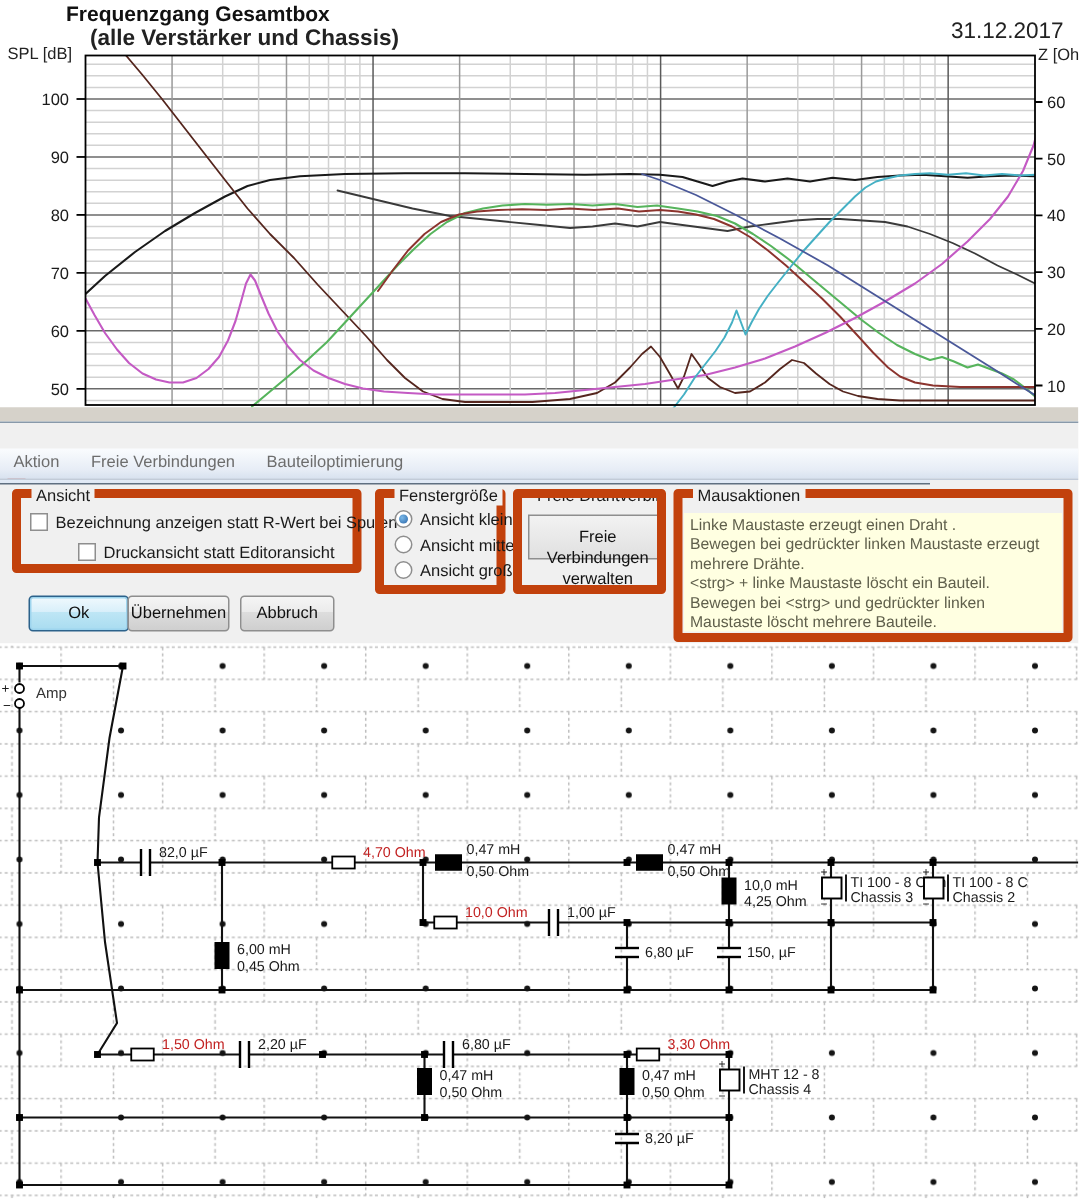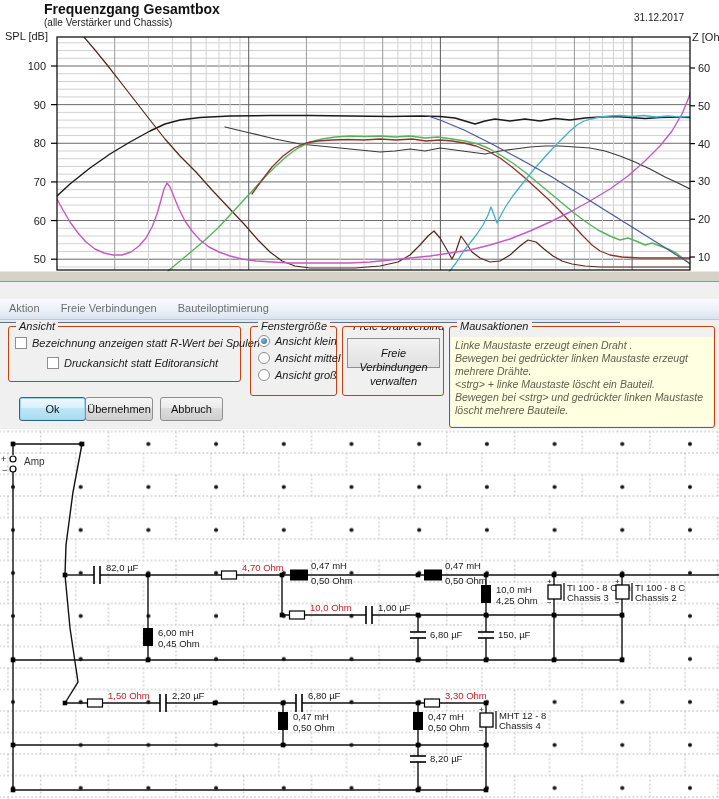--- a/index.html
+++ b/index.html
@@ -4,39 +4,39 @@
 <style>
   html,body{margin:0;padding:0;}
   body{width:719px;height:799px;overflow:hidden;position:relative;background:#fff;
        font-family:"Liberation Sans","DejaVu Sans",sans-serif;-webkit-font-smoothing:antialiased;}
   #page{position:absolute;inset:0;width:719px;height:799px;}
 
   
   #chart-wrap{position:absolute;left:0;top:0;width:719px;height:281px;background:#fff;}
   #chart-svg{position:absolute;left:0;top:0;}
   .chart-title{position:absolute;left:44px;top:1px;font-size:14px;font-weight:bold;color:#111;}
-  .chart-subtitle{position:absolute;left:44px;top:17px;font-size:10px;color:#222;}
-  .chart-date{position:absolute;left:634px;top:12px;font-size:10px;color:#222;}
+  .chart-subtitle{position:absolute;left:60px;top:17px;font-size:15px;color:#222;font-weight:bold;}
+  .chart-date{position:absolute;left:634px;top:12px;font-size:15px;color:#222;}
   .yl-label{position:absolute;left:5px;top:30px;font-size:11px;color:#222;}
   .yr-label{position:absolute;left:692px;top:31px;font-size:11px;color:#222;white-space:nowrap;}
 
   
   #dialog{position:absolute;left:0;top:281px;width:719px;height:148px;background:#f0f0f0;
           border-top:1px solid #8899aa;box-sizing:border-box;font-size:11px;color:#1a1a1a;}
   #titlebar{position:absolute;left:0;top:0;width:620px;height:17px;
             background:linear-gradient(#fdfeff,#e9f0f9 60%,#dfe8f4);border-bottom:1px solid #5f6f80;margin-top:23px;}
   #win-icon{position:absolute;left:5px;top:2px;width:12px;height:12px;background:#fff;
             border:1px solid #b03030;box-sizing:border-box;}
   #win-icon:before{content:"";position:absolute;left:1px;top:1px;width:8px;height:3px;background:#c43a3a;}
   #win-icon:after{content:"";position:absolute;left:1px;top:6px;width:8px;height:3px;background:#d9807f;}
   #title-text{position:absolute;left:22px;top:2px;font-size:11px;color:#101010;}
   #menubar{position:absolute;left:0;top:17px;width:719px;height:20px;
            background:linear-gradient(#fafcfe,#e7edf6 70%,#d8e2ef);border-bottom:1px solid #c2cbd8;}
   .menu-item{display:inline-block;padding:3px 9px 0 9px;color:#6d6d6d;font-size:11px;}
-  .grp{position:absolute;border:1px solid #c2410c;border-radius:3px;box-sizing:border-box;font-style:italic;}
+  .grp{position:absolute;border:6px solid #c2410c;border-radius:3px;box-sizing:border-box;}
   .grp-label{position:absolute;top:-7px;left:7px;background:#f0f0f0;padding:0 3px;font-size:11px;color:#1a1a1a;white-space:nowrap;}
   .cb-row{position:absolute;left:6px;height:14px;white-space:nowrap;}
   .cb-box{display:inline-block;width:12px;height:12px;background:#fff;border:1px solid #8e8e8e;
           vertical-align:-2px;margin-right:5px;box-sizing:border-box;}
   .rd-row{position:absolute;left:7px;height:14px;white-space:nowrap;}
   .rd-circ{display:inline-block;width:12px;height:12px;border-radius:50%;background:#fff;
            border:1px solid #8e8e8e;vertical-align:-2px;margin-right:5px;box-sizing:border-box;position:relative;}
   .rd-circ.sel:before{content:"";position:absolute;left:2px;top:2px;width:6px;height:6px;border-radius:50%;
            background:radial-gradient(circle at 35% 35%,#7ab8e8,#2a66a8);}
   .btn{position:absolute;height:24px;border:1px solid #8e8e8e;border-radius:3px;box-sizing:border-box;

